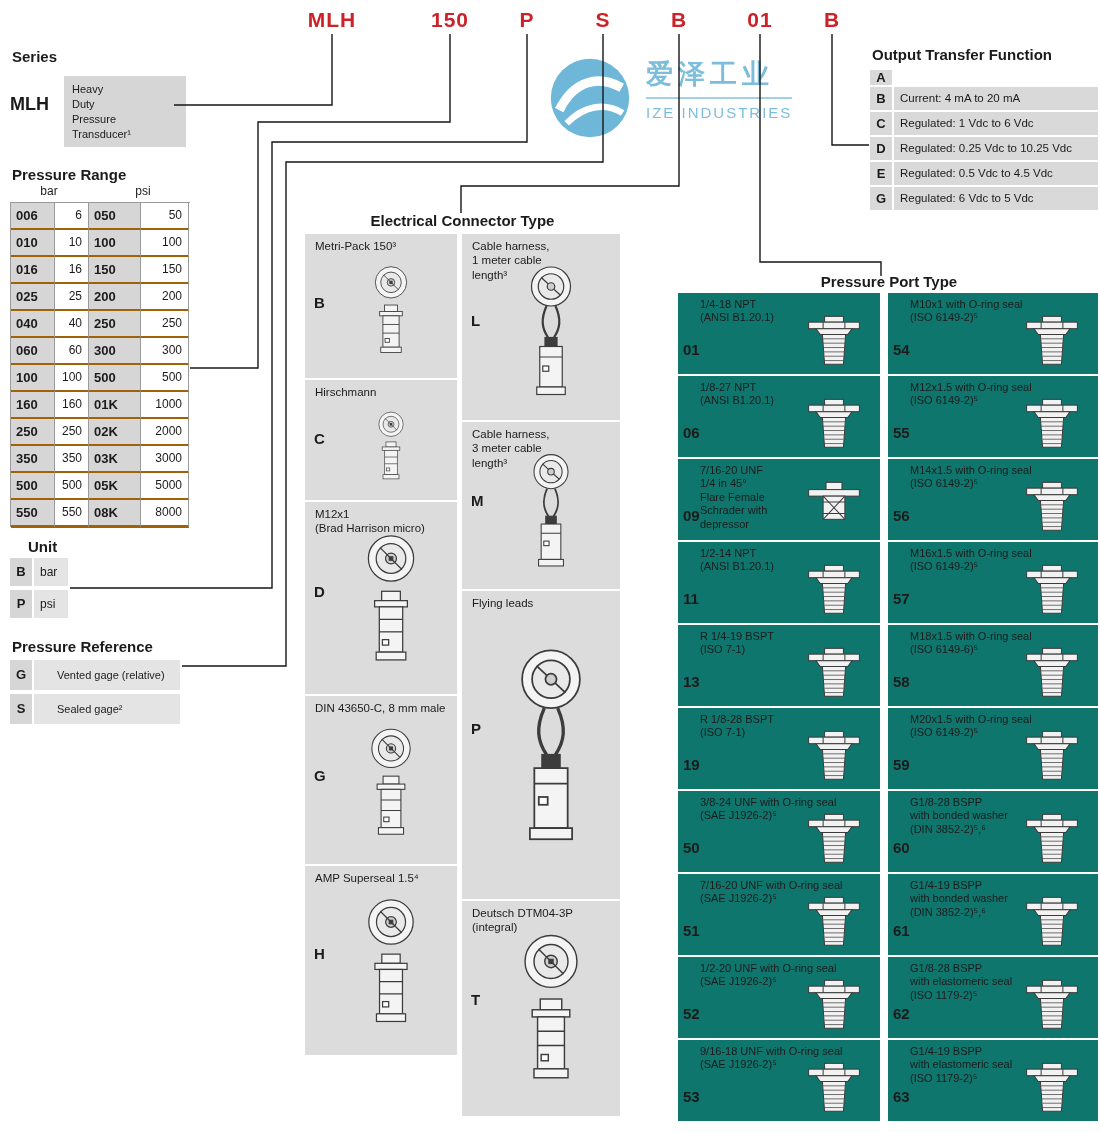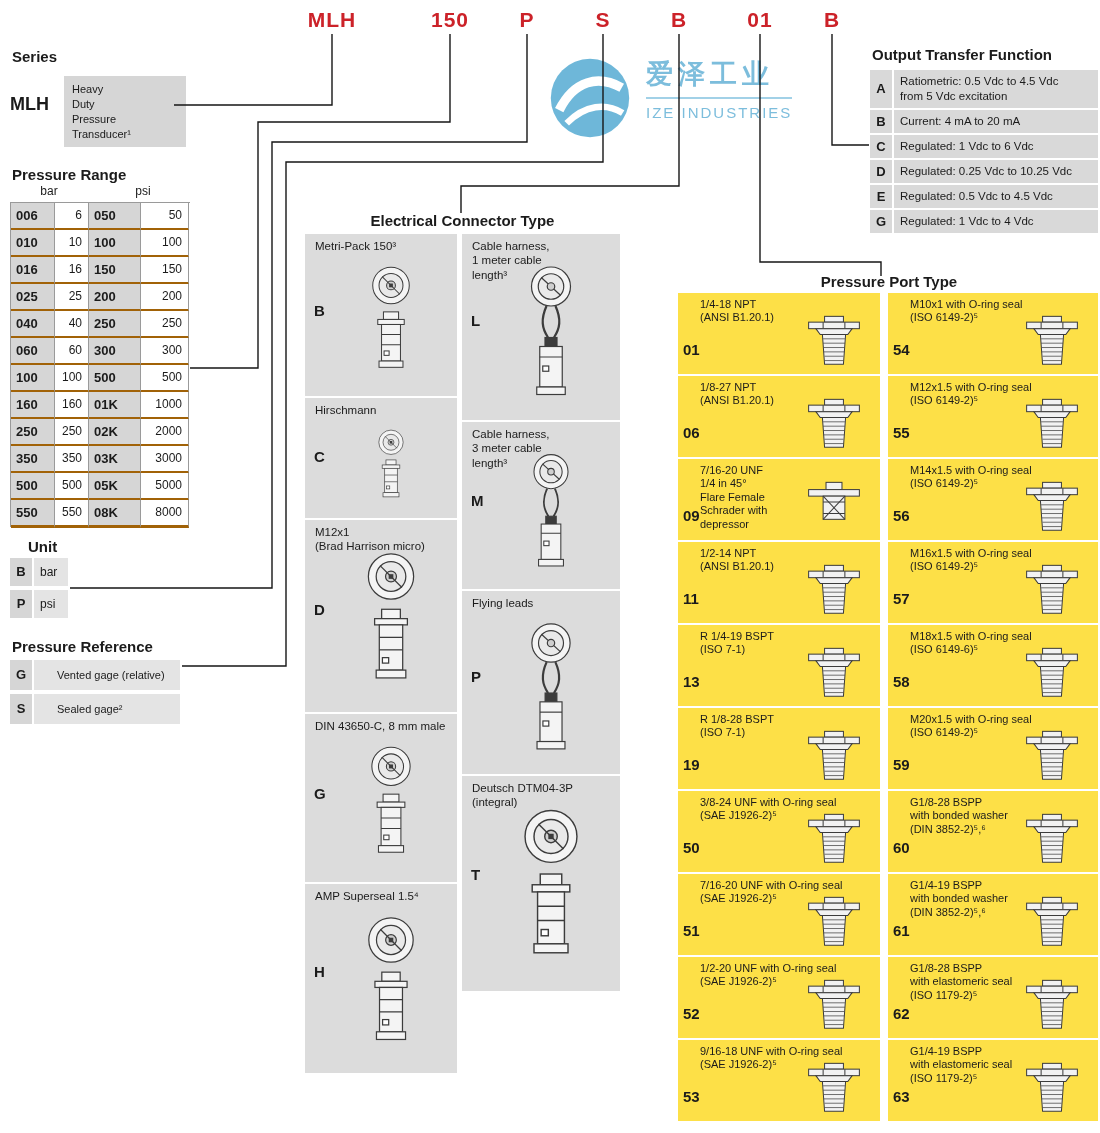--- a/index.html
+++ b/index.html
@@ -61,47 +61,47 @@
   #pref-rows .kv-row{grid-template-columns:24px 146px;height:30px;}
   #pref-rows .kv-code{line-height:30px;}
   #pref-rows .kv-label{font-size:11px;line-height:30px;padding-left:23px;white-space:nowrap;}
 
   
   #ec-title{left:305px;top:212px;width:315px;text-align:center;}
   .ec-col{position:absolute;top:234px;}
   #ec-left{left:305px;width:152px;}
   #ec-right{left:462px;width:158px;}
   .ec-item{position:relative;background:#dcdcdc;margin-bottom:2px;}
-  #ec-left .ec-item:nth-of-type(1){height:162px}
+  #ec-left .ec-item:nth-of-type(1){height:144px}
   #ec-left .ec-item:nth-of-type(2){height:120px}
   #ec-left .ec-item:nth-of-type(3){height:192px}
   #ec-left .ec-item:nth-of-type(4){height:168px}
   #ec-left .ec-item:nth-of-type(5){height:189px}
   #ec-right .ec-item:nth-of-type(1){height:186px}
   #ec-right .ec-item:nth-of-type(2){height:167px}
-  #ec-right .ec-item:nth-of-type(3){height:183px}
+  #ec-right .ec-item:nth-of-type(3){height:308px}
   #ec-right .ec-item:nth-of-type(4){height:215px}
   .ec-label{font-size:11.5px;line-height:1.25;padding:5px 6px 0 10px;white-space:pre-line;}
   .ec-code{position:absolute;left:9px;top:42%;font-weight:bold;font-size:15px;}
   .ec-art{position:absolute;left:50%;transform:translateX(-40%);top:30px;height:calc(100% - 36px);width:100px;}
 
   
   #otf-title{left:872px;top:46px;}
   #otf-rows{left:870px;top:70px;width:228px;}
   .otf-row{display:grid;grid-template-columns:24px 1fr;margin-bottom:2px;}
   .otf-code{background:#d9d9d9;font-weight:bold;font-size:13px;text-align:center;
             border-right:2px solid #fff;display:flex;align-items:center;justify-content:center;}
   .otf-label{background:#d9d9d9;font-size:11.5px;line-height:1.3;padding:4px 6px;white-space:pre-line;}
 
   
   #pp-title{left:680px;top:273px;width:418px;text-align:center;}
   .pp-col{position:absolute;top:293px;}
   #pp-left{left:678px;width:202px;}
   #pp-right{left:888px;width:210px;}
-  .pp-item{position:relative;background:#fde047;height:81px;margin-bottom:2px;}
+  .pp-item{position:relative;background:#0f766e;height:81px;margin-bottom:2px;}
   .pp-label{font-size:11px;line-height:1.22;padding:5px 6px 0 22px;white-space:pre-line;}
   .pp-code{position:absolute;left:5px;bottom:16px;font-weight:bold;font-size:15px;}
   .pp-art{position:absolute;right:5px;bottom:4px;width:82px;height:58px;}
 
   #symdefs{position:absolute;width:0;height:0;overflow:hidden;}
 </style>
 </head>
 <body>
 
 <svg id="symdefs" aria-hidden="true">
@@ -419,22 +419,20 @@
         <use href="#sym-connector" xlink:href="#sym-connector"></use>
       </svg>
     </div>
   </div>
 
 <div id="otf-title" class="abs sec-title">Output Transfer Function</div>
 <div id="otf-rows" class="abs">
 
     <div class="otf-row">
       <span class="otf-code">A</span>
-      <span class="otf-label">Ratiometric: 0.5 Vdc to 4.5 Vdc
-from 5 Vdc excitation</span>
     </div>
 
     <div class="otf-row">
       <span class="otf-code">B</span>
       <span class="otf-label">Current: 4 mA to 20 mA</span>
     </div>
 
     <div class="otf-row">
       <span class="otf-code">C</span>
       <span class="otf-label">Regulated: 1 Vdc to 6 Vdc</span>
@@ -445,21 +443,21 @@
       <span class="otf-label">Regulated: 0.25 Vdc to 10.25 Vdc</span>
     </div>
 
     <div class="otf-row">
       <span class="otf-code">E</span>
       <span class="otf-label">Regulated: 0.5 Vdc to 4.5 Vdc</span>
     </div>
 
     <div class="otf-row">
       <span class="otf-code">G</span>
-      <span class="otf-label">Regulated: 1 Vdc to 4 Vdc</span>
+      <span class="otf-label">Regulated: 6 Vdc to 5 Vdc</span>
     </div>
   </div>
 
 <div id="pp-title" class="abs sec-title">Pressure Port Type</div>
 <div id="pp-left" class="pp-col">
 
     <div class="pp-item">
       <div class="pp-label">1/4-18 NPT
 (ANSI B1.20.1)</div>
       <div class="pp-code">01</div>

